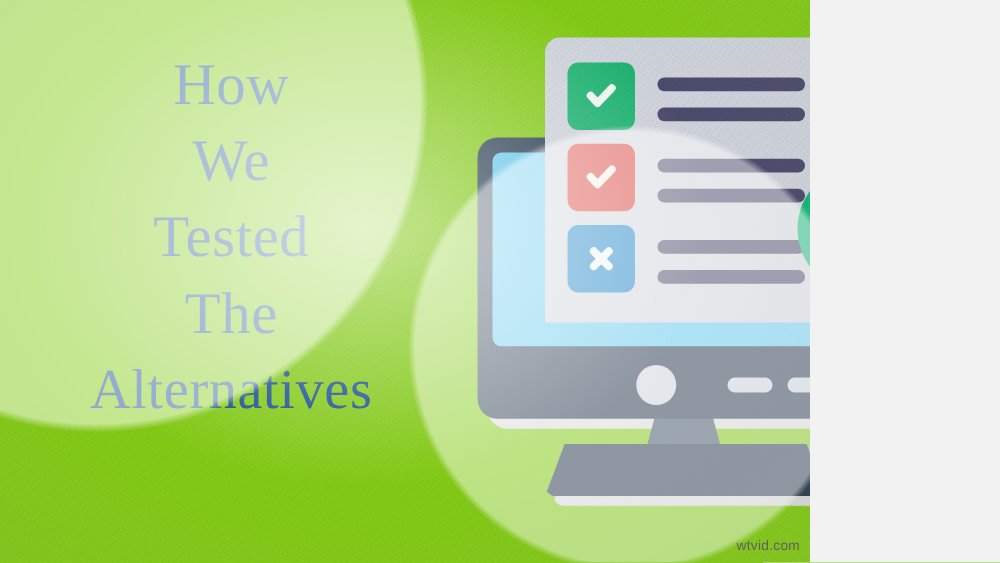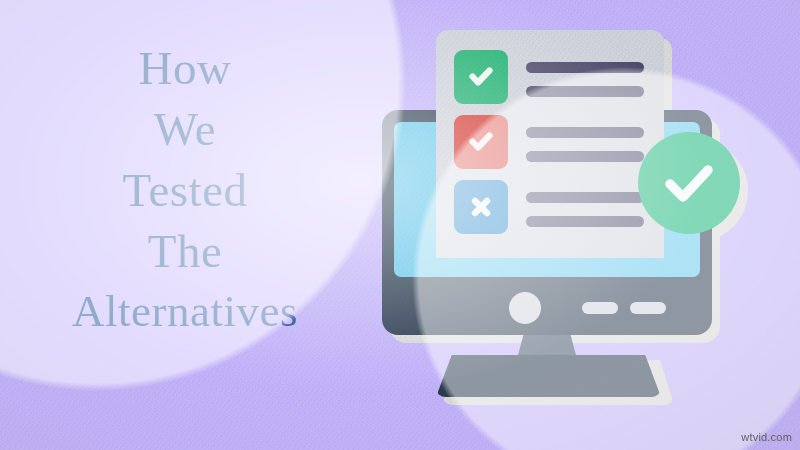--- a/index.html
+++ b/index.html
@@ -12,24 +12,24 @@
   }
 
   body {
     font-family: "Liberation Sans", sans-serif;
     background: #f2f2f2;
   }
 
   
   #poster {
     position: relative;
-    width: 800px;
+    width: 648px;
     height: 450px;
     overflow: hidden;
-    background: #c4b5fd;
+    background: #84cc16;
   }
 
   
   #texture {
     position: absolute;
     inset: 0;
     pointer-events: none;
     opacity: .55;
     background-image:
       radial-gradient(circle at 12% 18%, rgba(255,255,255,.95) 0 38%, rgba(0,0,0,0) 39%),

